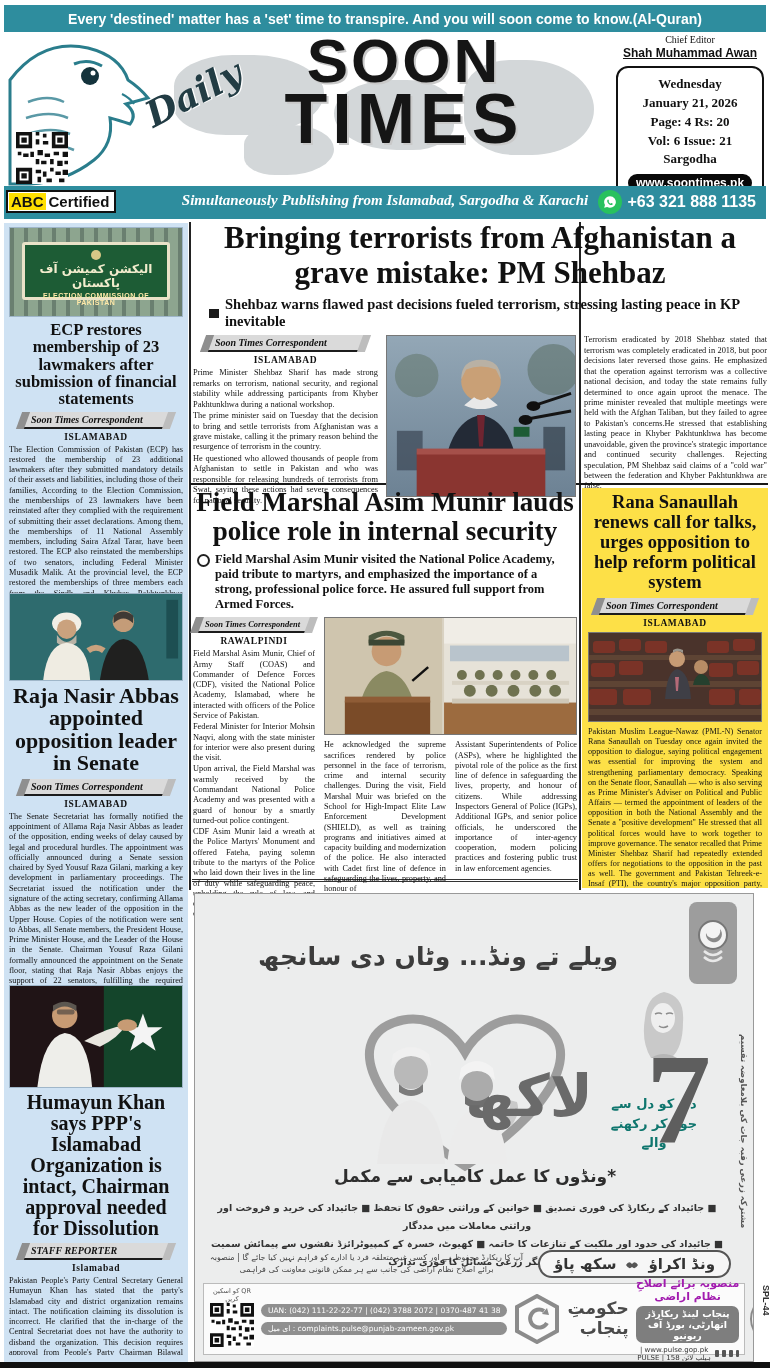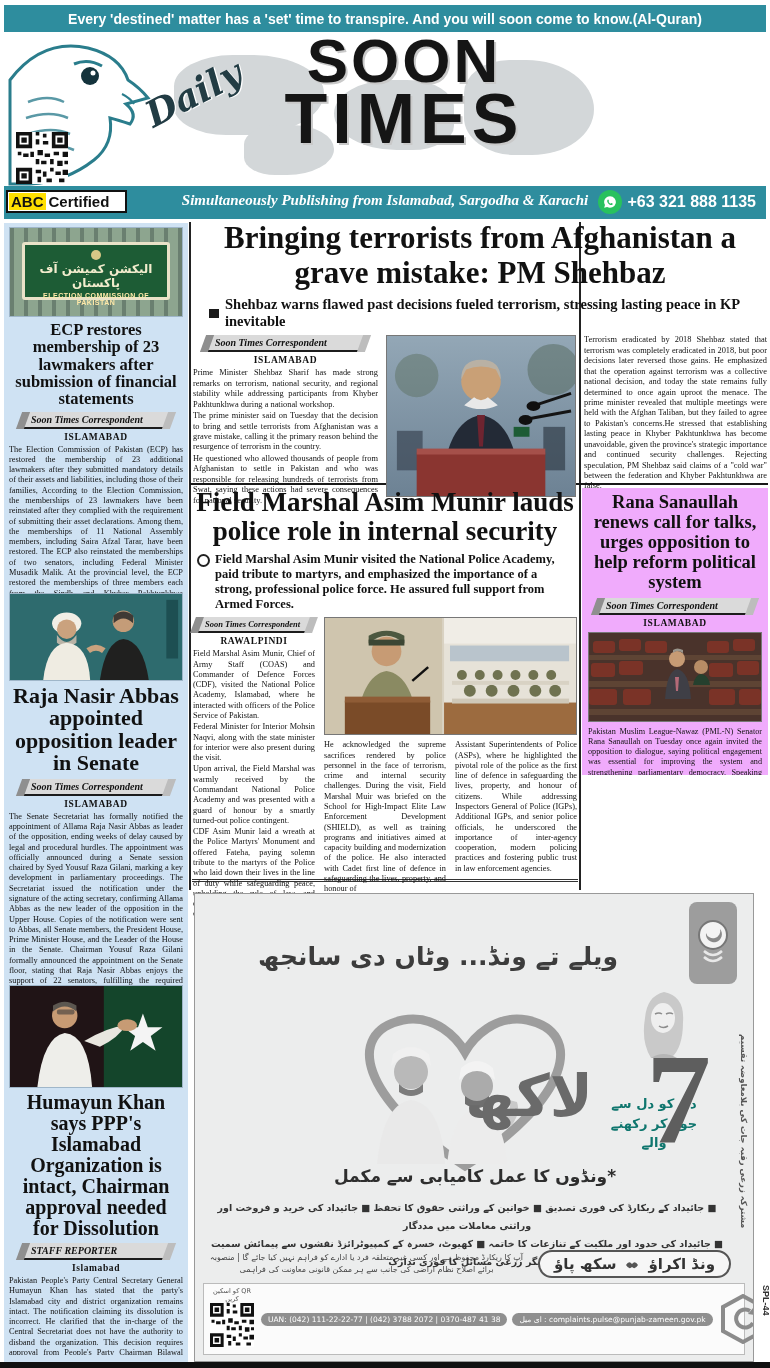--- a/index.html
+++ b/index.html
@@ -23,21 +23,21 @@
   .mh-right{position:absolute;right:2px;top:2px;width:148px;text-align:center;}
   .chief-lab{font-size:10px;}
   .chief-name{font:bold 12px "Liberation Sans",sans-serif;text-decoration:underline;margin-top:1px;}
   .issuebox{margin-top:6px;border:2px solid #111;border-radius:12px;padding:7px 3px 6px;background:#fff;}
   .issuebox .row{font:bold 13px "Liberation Serif",serif;line-height:1.45;}
   .webpill{display:inline-block;margin-top:5px;background:#090909;color:#fff;border-radius:9px;
     padding:2px 8px;font:bold 12px "Liberation Sans",sans-serif;}
   .pubbar{position:absolute;left:4px;right:4px;top:186px;height:33px;background:#2e8d9e;color:#fff;}
   .publine{position:absolute;left:0;right:0;top:6px;text-align:center;
     font:italic bold 15px "Liberation Serif",serif;}
-  .abc{position:absolute;left:2px;top:4px;background:#fff;border:2px solid #111;padding:1px 16px 1px 1px;
+  .abc{position:absolute;left:2px;top:4px;background:#fff;border:2px solid #111;padding:1px 5px 1px 1px;
     font:bold 15px "Liberation Sans",sans-serif;color:#111;}
   .abc b{background:#ffdf00;padding:0 2px;margin-right:3px;}
   .phone{position:absolute;right:10px;top:4px;display:flex;align-items:center;gap:5px;
     font:bold 16px "Liberation Sans",sans-serif;}
   .wa{width:24px;height:24px;border-radius:50%;background:#28c15e;display:flex;align-items:center;justify-content:center;}
   
   .tag{position:relative;background:#dadada;border-bottom:2px solid #1c1c1c;margin:0 14px;
     padding:2px 8px;font-style:italic;font-weight:bold;font-size:10px;}
   .tag::before,.tag::after{content:"";position:absolute;top:0;bottom:-2px;width:8px;transform:skewX(-20deg);}
   .tag::before{left:-4px;background:#8f8f8f;}
@@ -82,21 +82,21 @@
   .fmz h1{margin:0;text-align:center;font-size:27px;line-height:1.08;font-weight:bold;}
   .fm-sub{display:flex;gap:5px;margin:6px 4px 5px;font:bold 12.5px "Liberation Serif",serif;line-height:1.2;}
   .cirb{width:9px;height:9px;border:2.5px solid #222;border-radius:50%;flex:0 0 auto;margin-top:2px;}
   .fm-cols{display:flex;gap:9px;}
   .fm-c1{width:122px;}
   .fm-right{width:253px;}
   .photo-fm{width:253px;height:118px;border:1px solid #777;box-sizing:border-box;}
   .fm-two{display:flex;gap:9px;margin-top:5px;}
   .fm-two .bodytxt{width:122px;}
   
-  .ranaz{position:absolute;left:582px;top:488px;width:186px;height:287px;background:#f0abfc;
+  .ranaz{position:absolute;left:582px;top:488px;width:186px;height:400px;background:#fde047;
     padding:5px 6px;box-sizing:border-box;overflow:hidden;}
   .ranaz h1{margin:0;text-align:center;font-size:18.5px;line-height:1.08;font-weight:bold;}
   .photo-rana{width:100%;height:90px;border:1px solid #777;box-sizing:border-box;margin-top:4px;}
   
   .adz{position:absolute;left:194px;top:893px;width:560px;height:469px;background:#eceded;
     border:1px solid #999;box-sizing:border-box;overflow:hidden;font-family:"DejaVu Sans",sans-serif;}
   .ad-slogan{position:absolute;right:130px;top:48px;width:370px;text-align:center;direction:rtl;
     font-weight:bold;font-size:25px;color:#3c3c3c;}
   .ad-crest{position:absolute;right:16px;top:8px;width:48px;height:82px;background:#9d9d9d;
     border-radius:8px;display:flex;align-items:center;justify-content:center;}
@@ -112,21 +112,21 @@
     font-weight:bold;font-size:9.5px;color:#333;line-height:1.9;}
   .ad-strip{position:absolute;left:8px;right:22px;top:352px;height:36px;display:flex;flex-direction:row-reverse;
     align-items:center;gap:8px;}
   .ad-badge{flex:0 0 auto;border:2px solid #555;border-radius:17px;background:#f6f6f6;padding:3px 14px;
     direction:rtl;font-weight:bold;font-size:15px;color:#333;display:flex;gap:8px;align-items:center;}
   .ad-stripnote{direction:rtl;font-size:8px;color:#444;text-align:center;line-height:1.5;}
   .ad-foot{position:absolute;left:8px;right:8px;bottom:6px;height:72px;background:#fbfbfb;
     border:1px solid #bbb;display:flex;align-items:center;gap:7px;padding:0 6px;box-sizing:border-box;}
   .qr2{width:44px;height:44px;flex:0 0 auto;}
   .qr-lab{font-size:6.5px;direction:rtl;text-align:center;color:#555;}
-  .pills{display:flex;flex-direction:row;gap:5px;}
+  .pills{display:flex;flex-direction:column;gap:5px;}
   .pill{background:#8f8f8f;color:#fff;border-radius:8px;padding:2px 7px;font-size:7.5px;
     font-family:"DejaVu Sans",sans-serif;white-space:nowrap;}
   .pulse-hex{width:46px;height:50px;flex:0 0 auto;}
   .govt{direction:rtl;font-weight:bold;font-size:17px;color:#4a4a4a;text-align:right;line-height:1.15;}
   .projblock{margin-right:4px;text-align:center;direction:rtl;}
   .proj{font-weight:bold;font-size:11px;color:#a21caf;}
   .auth{margin-top:3px;background:#7e7e7e;color:#fff;border-radius:7px;padding:2px 8px;
     font-weight:bold;font-size:9.5px;display:inline-block;}
   .webline{margin-top:3px;font-size:7px;color:#333;direction:rtl;display:flex;align-items:center;
     justify-content:center;gap:3px;}
@@ -179,20 +179,32 @@
       <use href="#qrsym"></use>
     </svg>
 
     <div class="daily">Daily</div>
 
     <div class="brand">
       <div class="l1">SOON</div>
       <div class="l2">TIMES</div>
     </div>
 
+    <div class="mh-right">
+      <div class="chief-lab">Chief Editor</div>
+      <div class="chief-name">Shah Muhammad Awan</div>
+      <div class="issuebox">
+        <div class="row">Wednesday</div>
+        <div class="row">January 21, 2026</div>
+        <div class="row">Page: 4    Rs: 20</div>
+        <div class="row">Vol: 6  Issue: 21</div>
+        <div class="row">Sargodha</div>
+        <div class="webpill">www.soontimes.pk</div>
+      </div>
+    </div>
   </div>
 
   <div class="pubbar">
     <div class="abc"><b>ABC</b><span>Certified</span></div>
     <div class="publine">Simultaneously Publishing from Islamabad, Sargodha &amp; Karachi</div>
     <div class="phone">
       <span class="wa">
         <svg width="14" height="14" viewBox="0 0 24 24">
             <path fill="#fff" d="M12,2a10,10 0 0,0 -8.6,15.1L2,22l5.1,-1.3A10,10 0 1,0 12,2M8.5,7.5c.3,0 .6,0 .8,.5c.3,.6 .9,2 .9,2.1s.1,.3 0,.5c-.1,.2 -.2,.4 -.4,.6c-.2,.2 -.4,.4 -.2,.8c.2,.4 1,1.6 2.1,2.2c1.4,.8 1.6,.6 1.9,.3c.2,-.3 .8,-.9 1,-.7c.3,.1 1.7,.8 1.9,1c.2,.2 .2,.9 -.2,1.5c-.4,.6 -1.6,1.2 -2.6,1c-1,-.2 -3,-1 -4.6,-2.9c-1.5,-1.8 -2,-3.3 -1.9,-4.3c.1,-1 .8,-2.6 1.3,-2.6z"></path>
           </svg>

